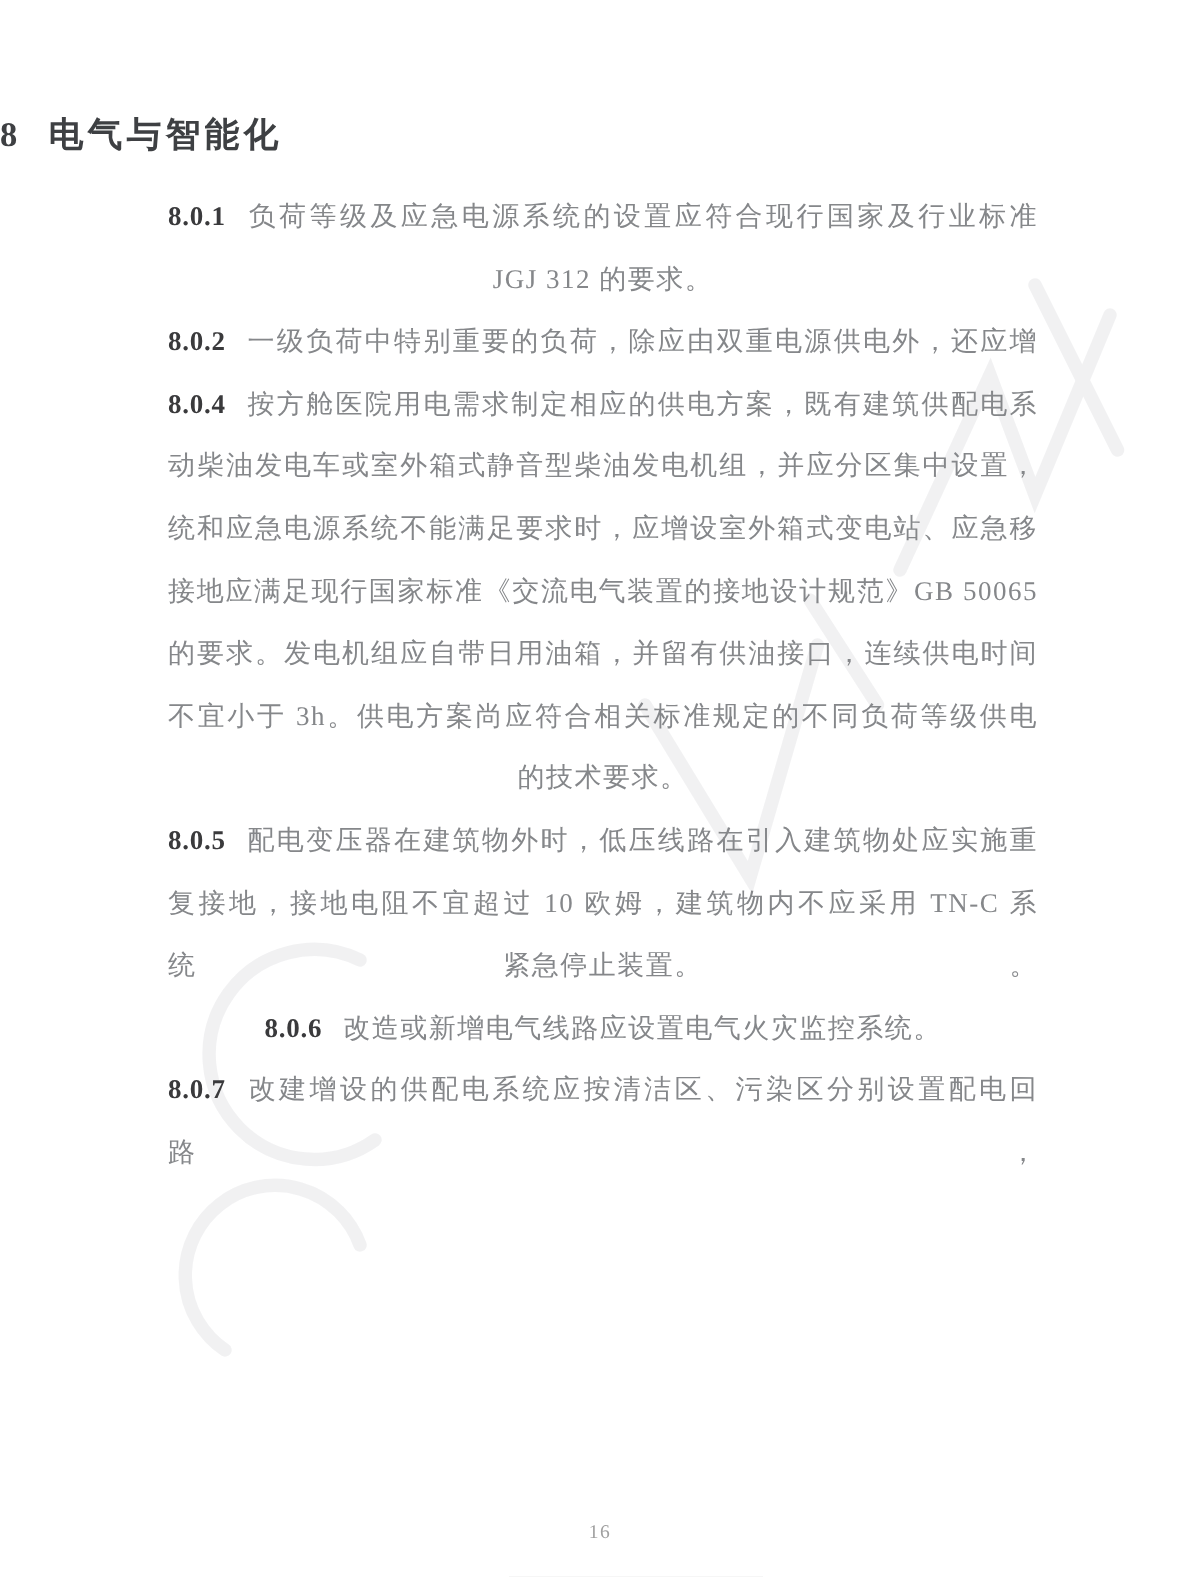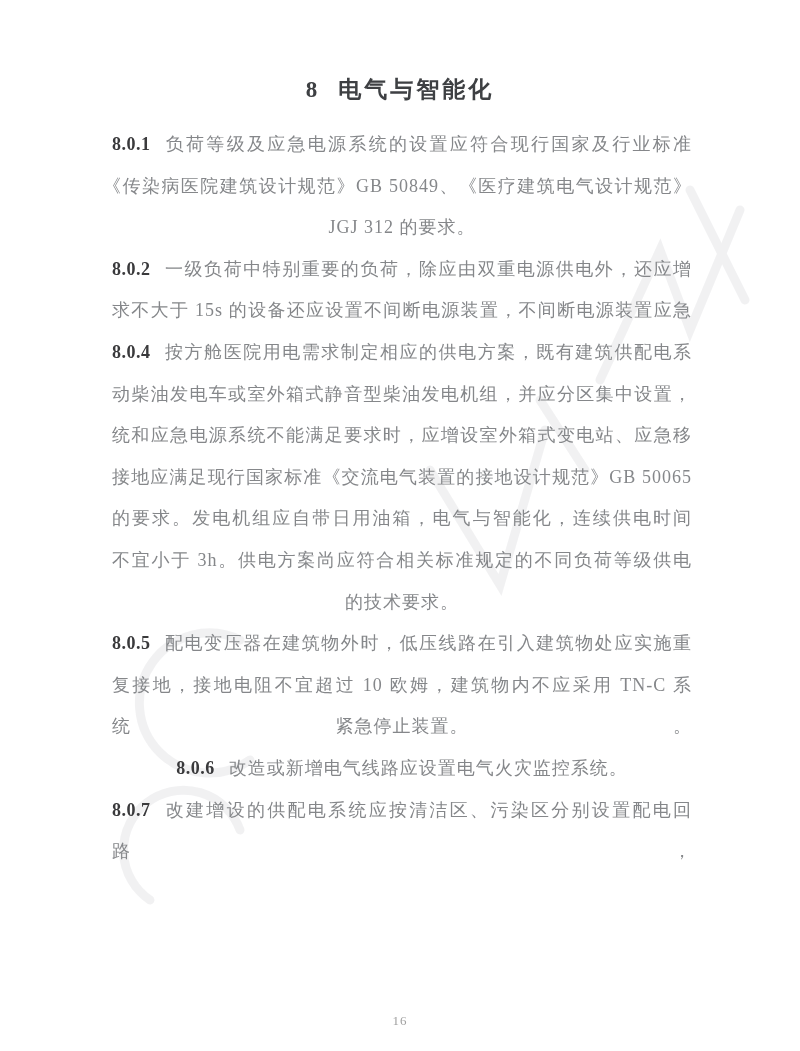--- a/index.html
+++ b/index.html
@@ -18,21 +18,21 @@
     background:var(--background);
     overflow:hidden;
     font-family:"Liberation Serif","DejaVu Serif",serif;
   }
   .watermark{
     position:absolute;left:0;top:0;width:800px;height:1051px;
     z-index:0;opacity:.6;pointer-events:none;
   }
   .title{
     position:absolute;left:0;top:74px;width:100%;
-    margin:0;text-align:center;
+    margin:0;
     font-size:23px;font-weight:bold;color:var(--title_text);
     letter-spacing:1px;z-index:1;
   }
   .title .t-num{margin-right:20px;}
   .title .t-text{letter-spacing:3px;}
   .content{
     position:absolute;left:112px;top:124px;width:580px;z-index:1;
     color:var(--body_text);
     font-size:18px;line-height:41.6px;
     letter-spacing:1px;
@@ -69,36 +69,34 @@
 
   <h1 class="title">
     <span class="t-num">8</span><span class="t-text">电气与智能化</span>
   </h1>
 
   <div class="content">
 
     <div class="line jf">
       <span class="num">8.0.1</span><span>负荷等级及应急电源系统的设置应符合现行国家及行业标准</span>
     </div>
-    <div class="line jf hang">《传染病医院建筑设计规范》GB 50849、《医疗建筑电气设计规范》</div>
     <div class="line">JGJ 312 的要求。</div>
 
     <div class="line jf">
       <span class="num">8.0.2</span><span>一级负荷中特别重要的负荷，除应由双重电源供电外，还应增</span>
     </div>
-    <div class="line jf">求不大于 15s 的设备还应设置不间断电源装置，不间断电源装置应急</div>
 
 
     <div class="line jf">
       <span class="num">8.0.4</span><span>按方舱医院用电需求制定相应的供电方案，既有建筑供配电系</span>
     </div>
     <div class="line jf">动柴油发电车或室外箱式静音型柴油发电机组，并应分区集中设置，</div>
     <div class="line jf">统和应急电源系统不能满足要求时，应增设室外箱式变电站、应急移</div>
     <div class="line jf">接地应满足现行国家标准《交流电气装置的接地设计规范》GB 50065</div>
-    <div class="line jf">的要求。发电机组应自带日用油箱，电气与智能化，连续供电时间</div>
+    <div class="line jf">的要求。发电机组应自带日用油箱，并留有供油接口，连续供电时间</div>
     <div class="line jf">不宜小于 3h。供电方案尚应符合相关标准规定的不同负荷等级供电</div>
     <div class="line">的技术要求。</div>
 
     <div class="line jf">
       <span class="num">8.0.5</span><span>配电变压器在建筑物外时，低压线路在引入建筑物处应实施重</span>
     </div>
     <div class="line jf">复接地，接地电阻不宜超过 10 欧姆，建筑物内不应采用 TN-C 系统。</div>
     <div class="line">紧急停止装置。</div>
 
     <div class="line">

